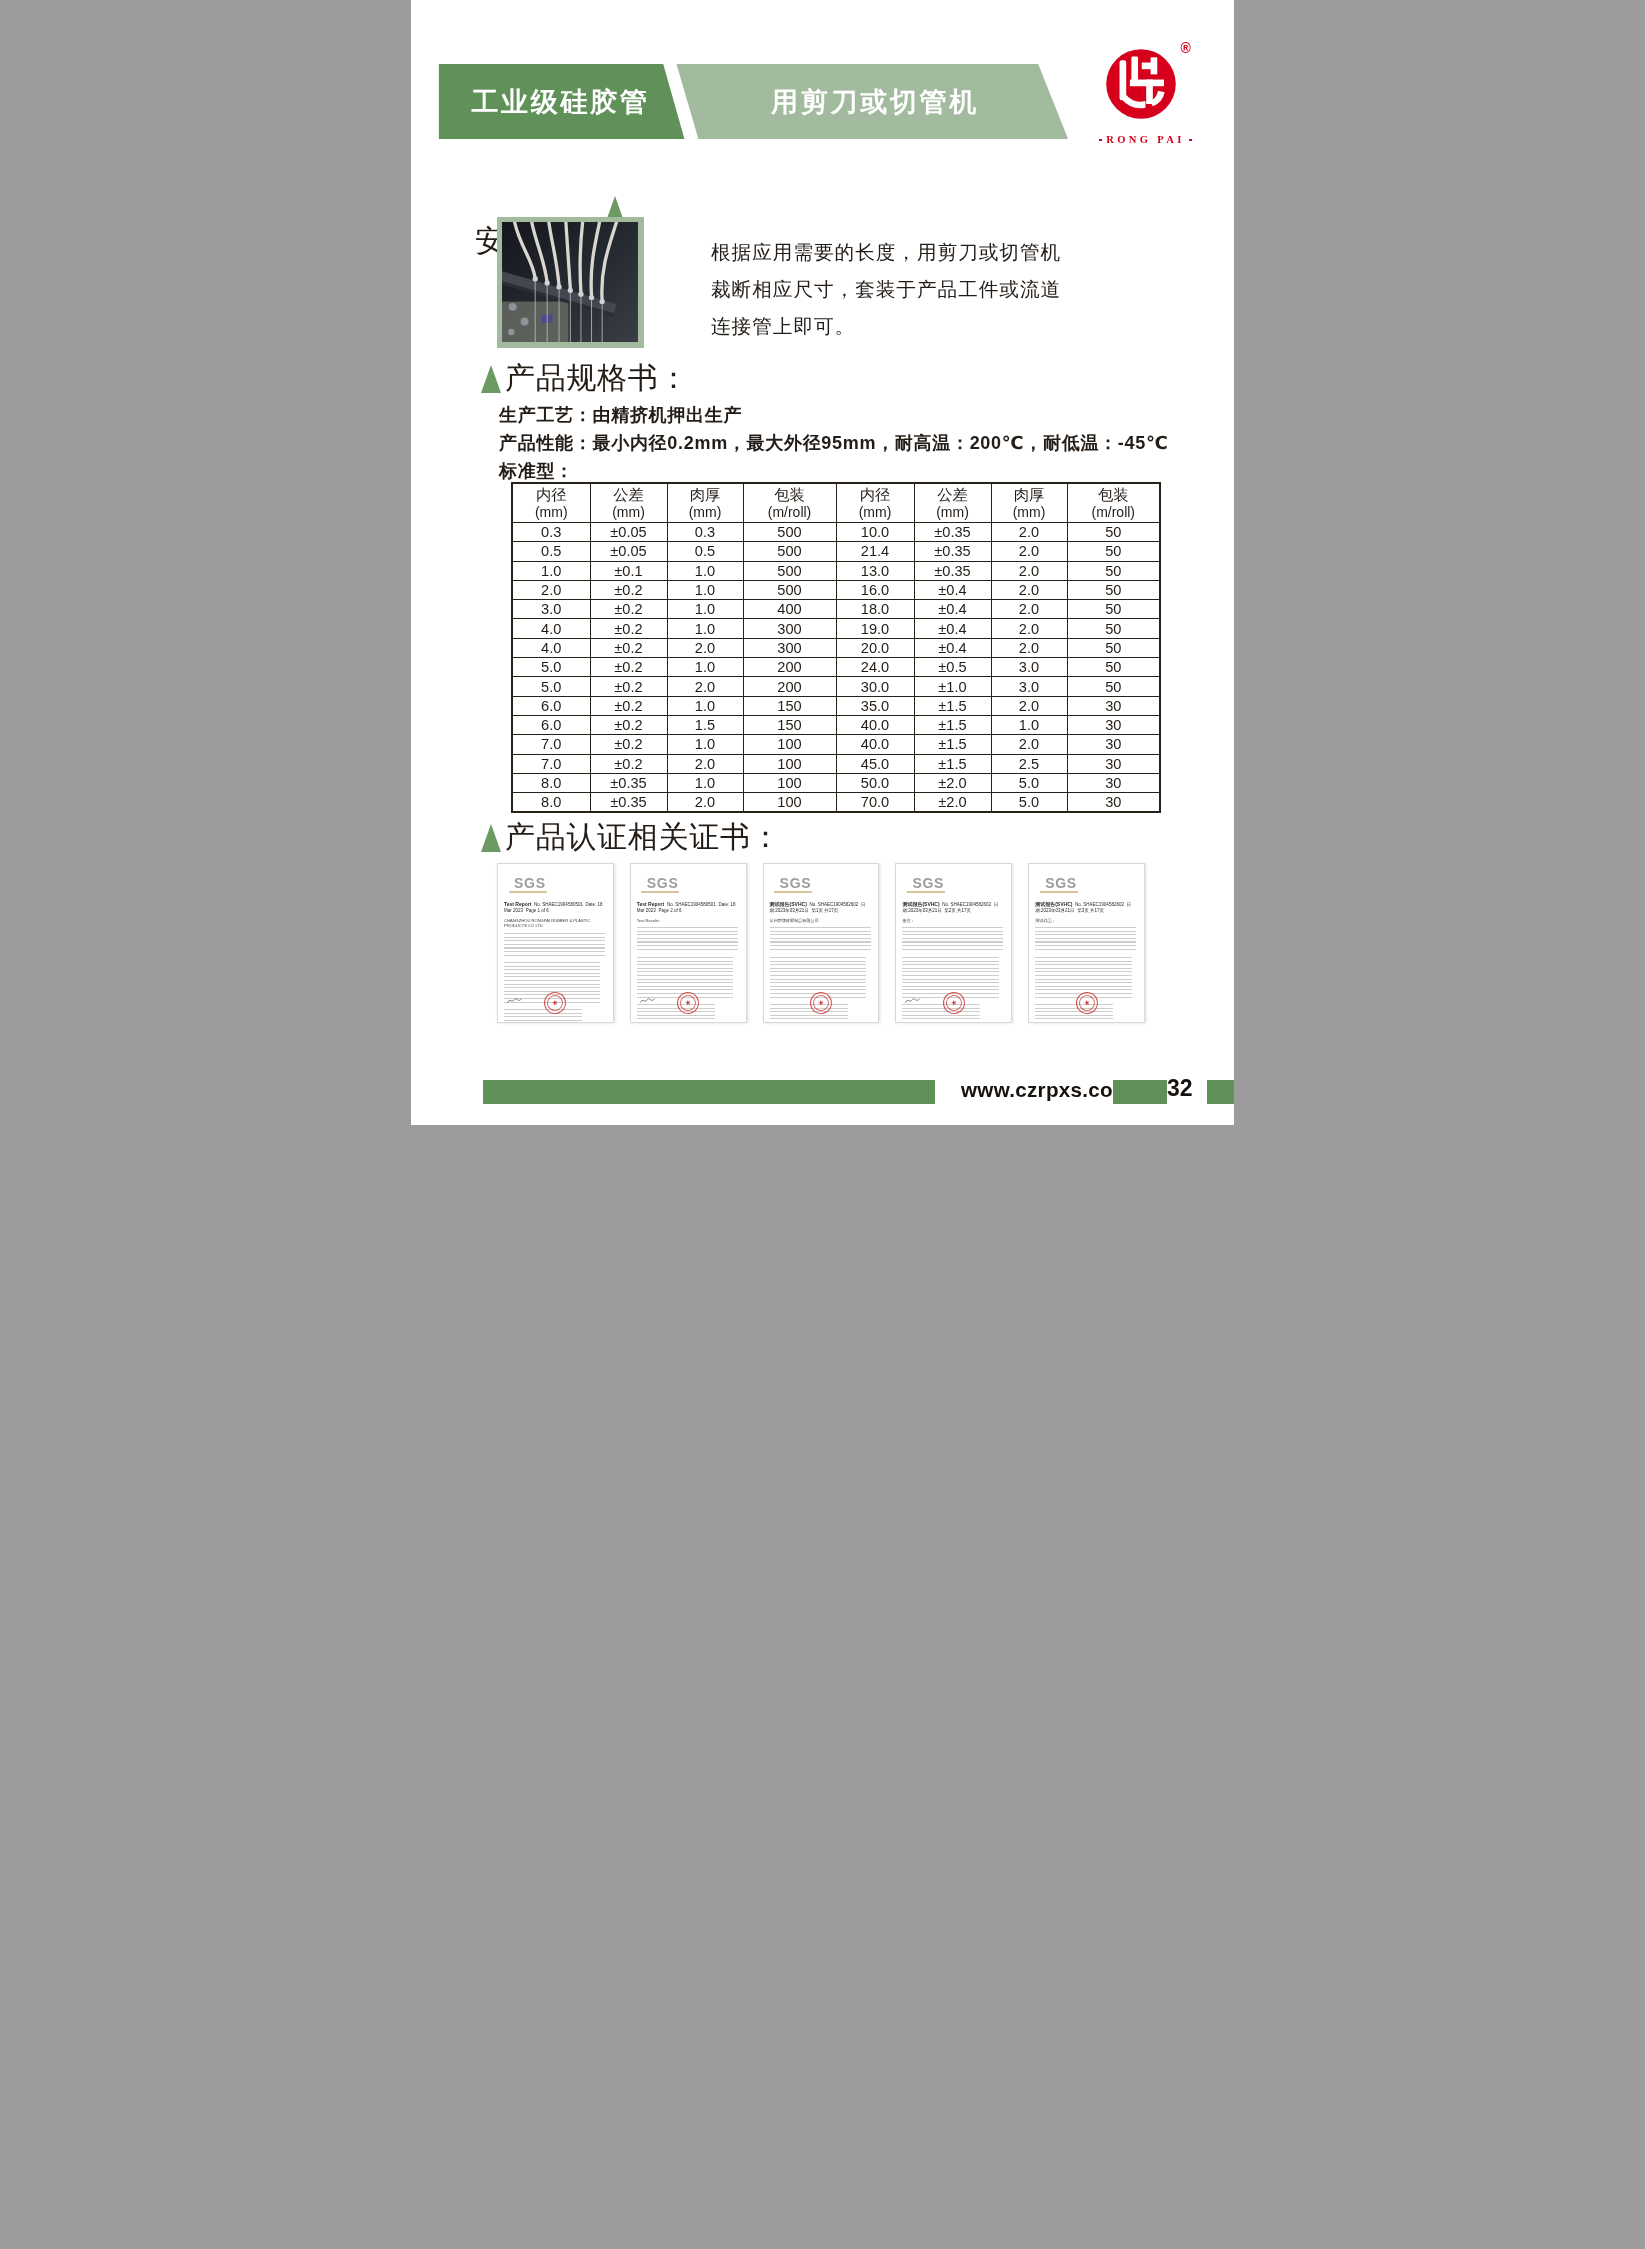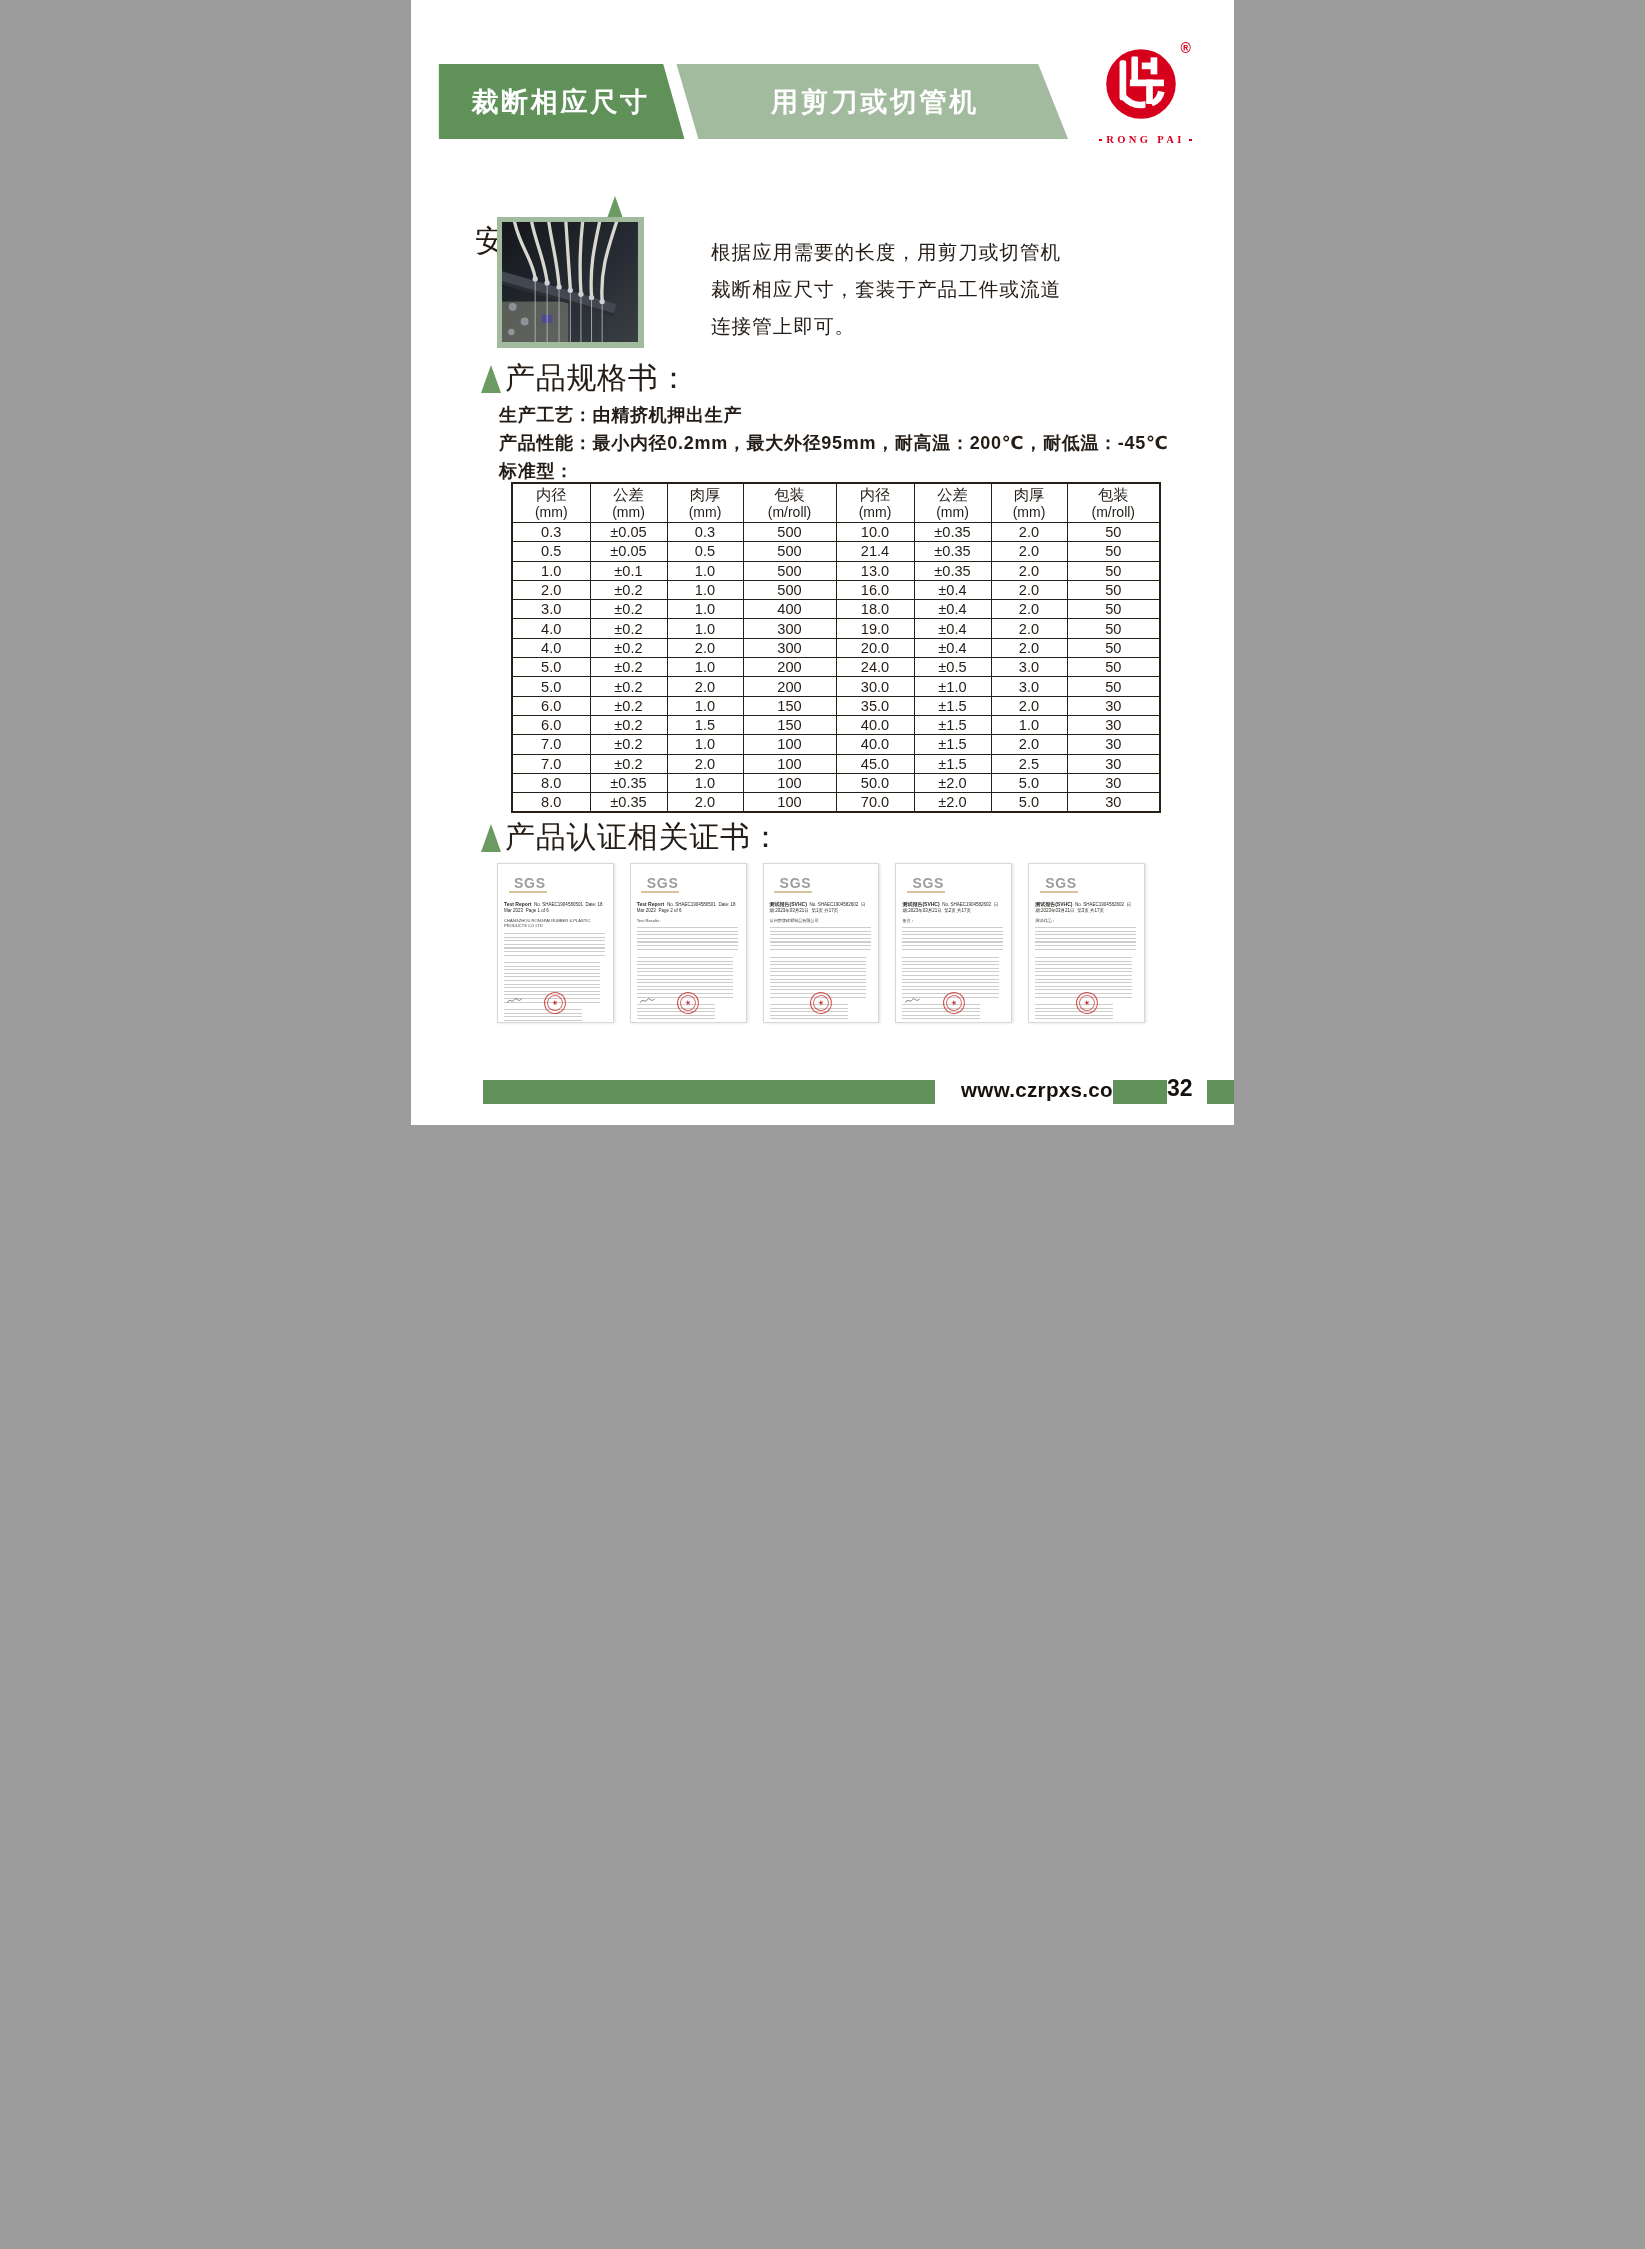--- a/index.html
+++ b/index.html
@@ -76,21 +76,21 @@
 </style>
 </head>
 <body>
 
 <div class="page">
 
   <svg class="abs" style="left:0;top:64px;" width="823" height="75" viewBox="0 0 1240 113">
     <polygon points="42,0 380,0 412,113 42,113" fill="#5f9159"></polygon>
     <polygon points="400,0 945,0 990,113 433,113" fill="#a2bb9e"></polygon>
   </svg>
-  <div class="band-label" id="band-left-label">裁断相应尺寸</div>
+  <div class="band-label" id="band-left-label">工业级硅胶管</div>
   <div class="band-label" id="band-right-label">用剪刀或切管机</div>
 
   <div class="logo-wrap">
     <svg width="74" height="74" viewBox="0 0 100 100" style="position:absolute;left:5.3px;top:12px;">
       <circle cx="50" cy="50" r="47" fill="#d6001c"></circle>
       <rect x="21" y="18" width="9" height="54" rx="3" fill="#ffffff"></rect>
       <path d="M23,70 Q37,86 56,82 L56,73 Q40,77 29,64 Z" fill="#ffffff"></path>
       <rect x="37" y="13" width="9" height="34" rx="2" fill="#ffffff"></rect>
       <rect x="51" y="21" width="17" height="9" fill="#ffffff"></rect>
       <rect x="63" y="14" width="9" height="23" fill="#ffffff"></rect>

